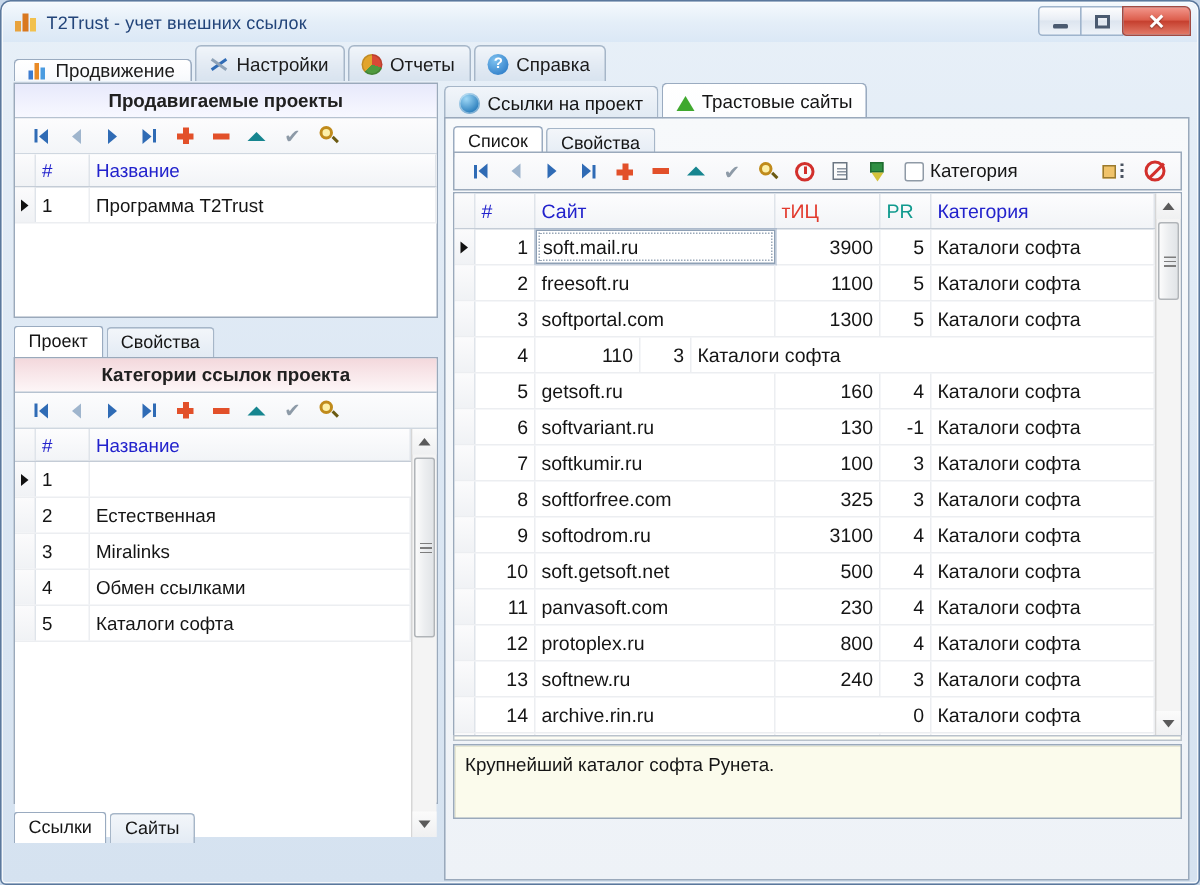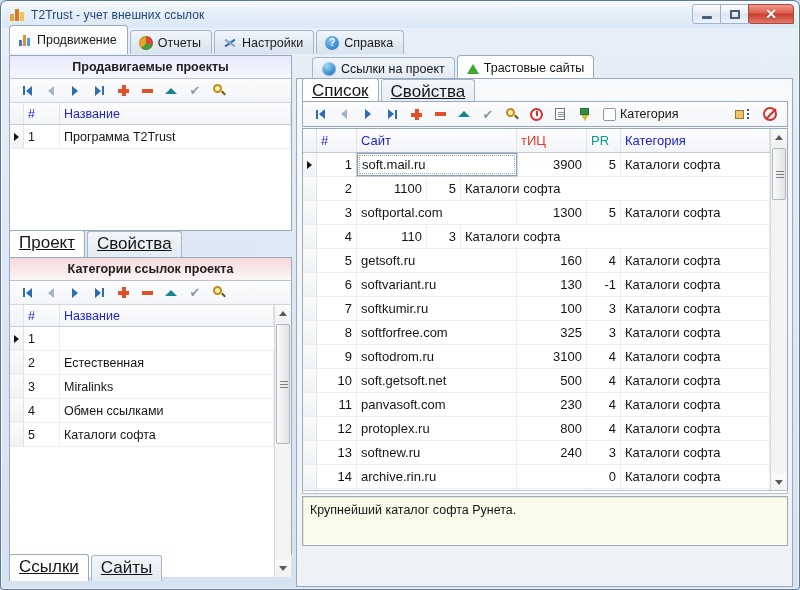--- a/index.html
+++ b/index.html
@@ -80,21 +80,21 @@
     font-size: 12.5px; color: #1b1b1b;
     border: 1px solid #a6b6c8;
     border-bottom: none;
     border-radius: 4px 4px 0 0;
     background: linear-gradient(180deg,#f1f5fa 0%, #e2eaf3 55%, #d8e3ef 100%);
     margin-right: 2px;
     white-space: nowrap;
   }
   .mtab.active {
     background: linear-gradient(180deg,#ffffff 0%, #fbfcfe 60%, #f6f9fc 100%);
-    height: 29px;
+    height: 15px;
     border-color: #9aabc0;
     margin-top: 25px;
   }
 
   
   .ic { width: 14px; height: 14px; position: relative; flex: 0 0 auto; }
   .ic-chart .c1,.ic-chart .c2,.ic-chart .c3 { position:absolute; bottom:1px; width:3px;}
   .ic-chart .c1{left:1px;height:6px;background:#3b7bd0;}
   .ic-chart .c2{left:5px;height:11px;background:#e98a25;}
   .ic-chart .c3{left:9px;height:8px;background:#4a9be0;}
@@ -238,37 +238,37 @@
     border-right:1px solid #dfe4ea;
     display:flex;align-items:center;justify-content:center;
   }
   .ind .arrow {
     width:0;height:0;border-top:4px solid transparent;border-bottom:4px solid transparent;border-left:5px solid #111;
   }
 
   
   .btabs { display:flex; align-items:flex-end; height:22px; }
   .btab {
-    font-size:17px; color:#151515;
+    font-size:12px; color:#151515;
     padding: 2px 9px 3px 9px;
     border:1px solid #a6b6c8; border-bottom:none;
     border-radius:3px 3px 0 0;
     background: linear-gradient(180deg,#f3f6fa 0%,#e3ebf4 100%);
-    margin-right:2px; white-space:nowrap;text-decoration:underline;
+    margin-right:2px; white-space:nowrap;
   }
   .btab.active {
     background:#fff;
     border-color:#9aabc0;
     padding-bottom:4px;
   }
 
   
   #right-panel {
     position:absolute; left:295px; top:2px;
-    width:497px; height:532px;padding-left:16px;
+    width:497px; height:532px;
   }
   #rtabstrip { display:flex; align-items:flex-end; height:24px; }
   .rtab {
     height:22px; display:flex; align-items:center; gap:5px;
     padding: 0 9px;
     font-size:12.5px; color:#151515;
     border:1px solid #a6b6c8; border-bottom:none;
     border-radius:4px 4px 0 0;
     background: linear-gradient(180deg,#f1f5fa 0%, #e1eaf3 100%);
     margin-right:2px; white-space:nowrap;
@@ -383,38 +383,38 @@
   <div id="maintabs">
     <div class="mtab active">
       <span class="ic ic-chart">
           <i class="c1"></i>
           <i class="c2"></i>
           <i class="c3"></i>
         </span>
       <span>Продвижение</span>
     </div>
     <div class="mtab">
+      <span class="ic ic-tools"></span>
+      <span>Настройки</span>
+    </div>
+    <div class="mtab">
       <span class="ic ic-pie"></span>
       <span>Отчеты</span>
-    </div>
-    <div class="mtab">
-      <span class="ic ic-tools"></span>
-      <span>Настройки</span>
     </div>
     <div class="mtab">
       <span class="ic ic-help">?</span>
       <span>Справка</span>
     </div>
   </div>
 
   <div id="body-area">
 
     <div id="left-panel">
 
-      <div class="groupbox" style="height:176px;">
+      <div class="groupbox" style="height:157px;">
         <div class="gb-header blue">Продавигаемые проекты</div>
         <div class="navbar">
           <div class="nbtn">
               <span class="g-first">
                 <i class="bar"></i>
                 <i class="tri-l" style="margin-left:1px"></i>
               </span>
             </div>
           <div class="nbtn">
               <i class="tri-l dim"></i>
@@ -666,20 +666,21 @@
                   </div>
                   <div class="gc cell-idx" style="width: 40px;">1</div>
                   <div class="gc  cell-edit" style="width: 160px;">soft.mail.ru</div>
                   <div class="gc cell-num" style="width: 70px;">3900</div>
                   <div class="gc cell-pr" style="width: 34px;">5</div>
                   <div class="gc " style="flex: 1 1 0%;">Каталоги софта</div>
                 </div>
                 <div class="grid-row">
                   <div class="ind"></div>
                   <div class="gc cell-idx" style="width: 40px;">2</div>
+                  <div class="gc " style="width: 160px;">freesoft.ru</div>
                   <div class="gc cell-num" style="width: 70px;">1100</div>
                   <div class="gc cell-pr" style="width: 34px;">5</div>
                   <div class="gc " style="flex: 1 1 0%;">Каталоги софта</div>
                 </div>
                 <div class="grid-row">
                   <div class="ind"></div>
                   <div class="gc cell-idx" style="width: 40px;">3</div>
                   <div class="gc " style="width: 160px;">softportal.com</div>
                   <div class="gc cell-num" style="width: 70px;">1300</div>
                   <div class="gc cell-pr" style="width: 34px;">5</div>

